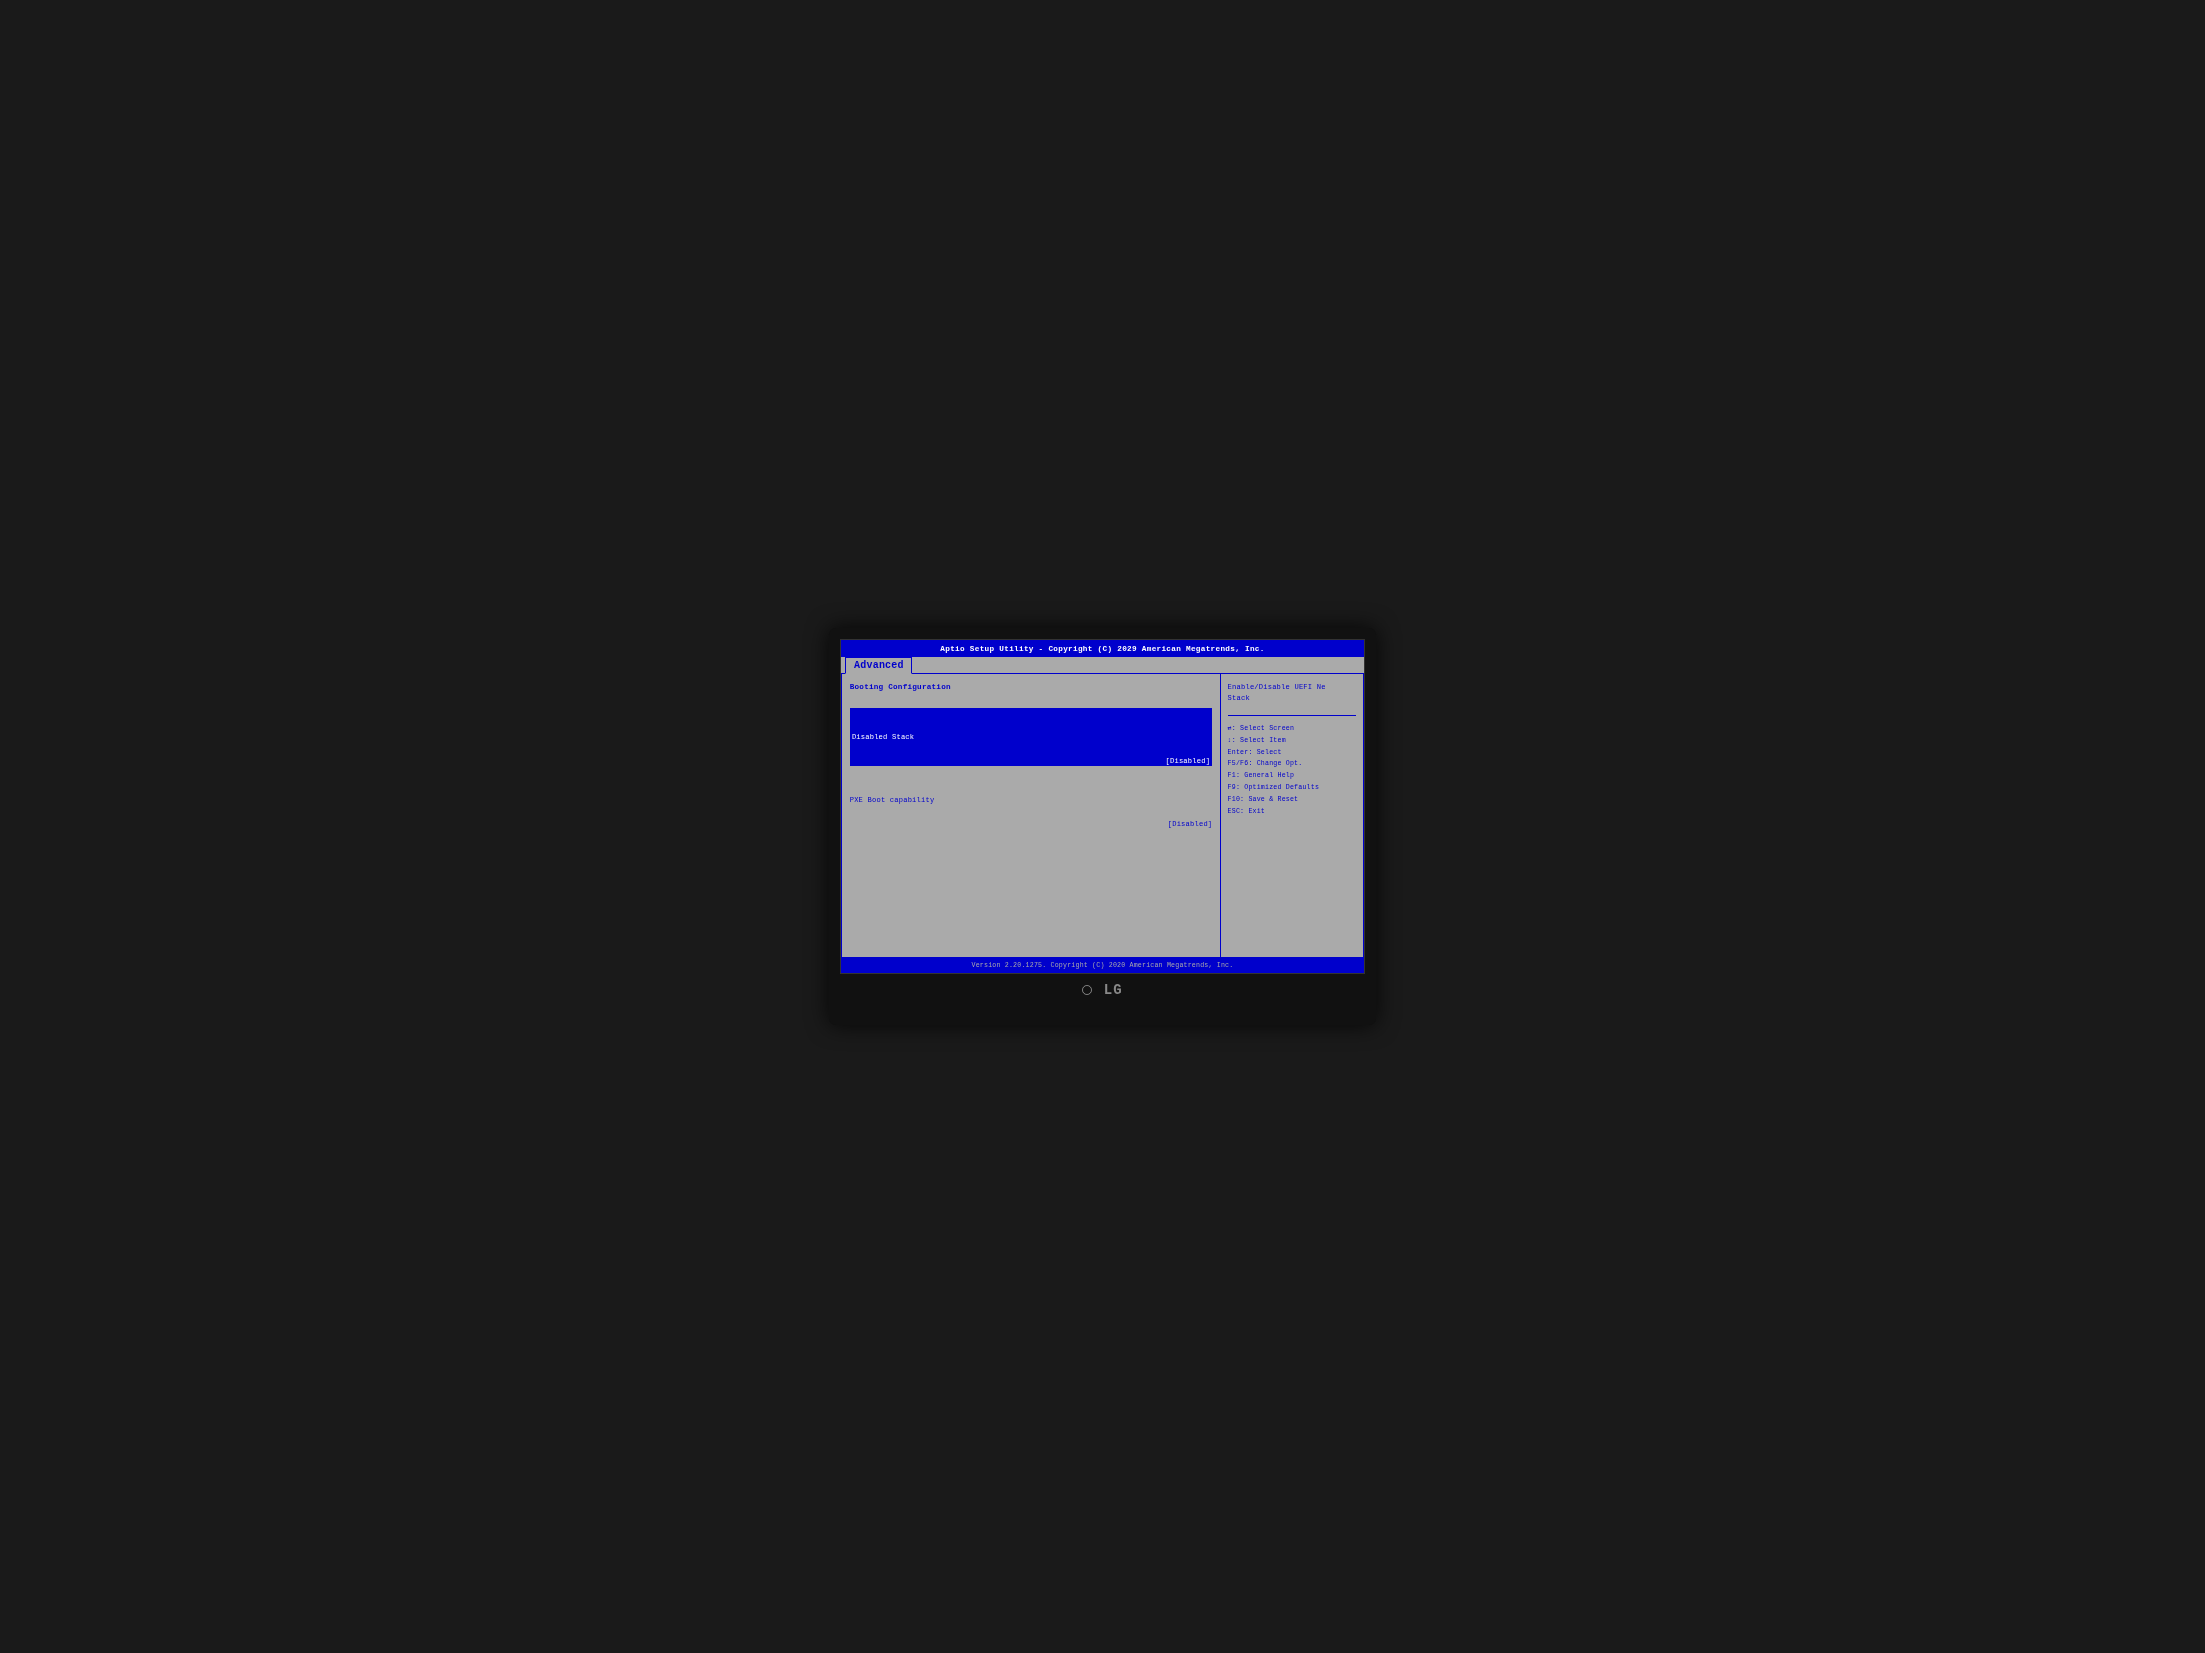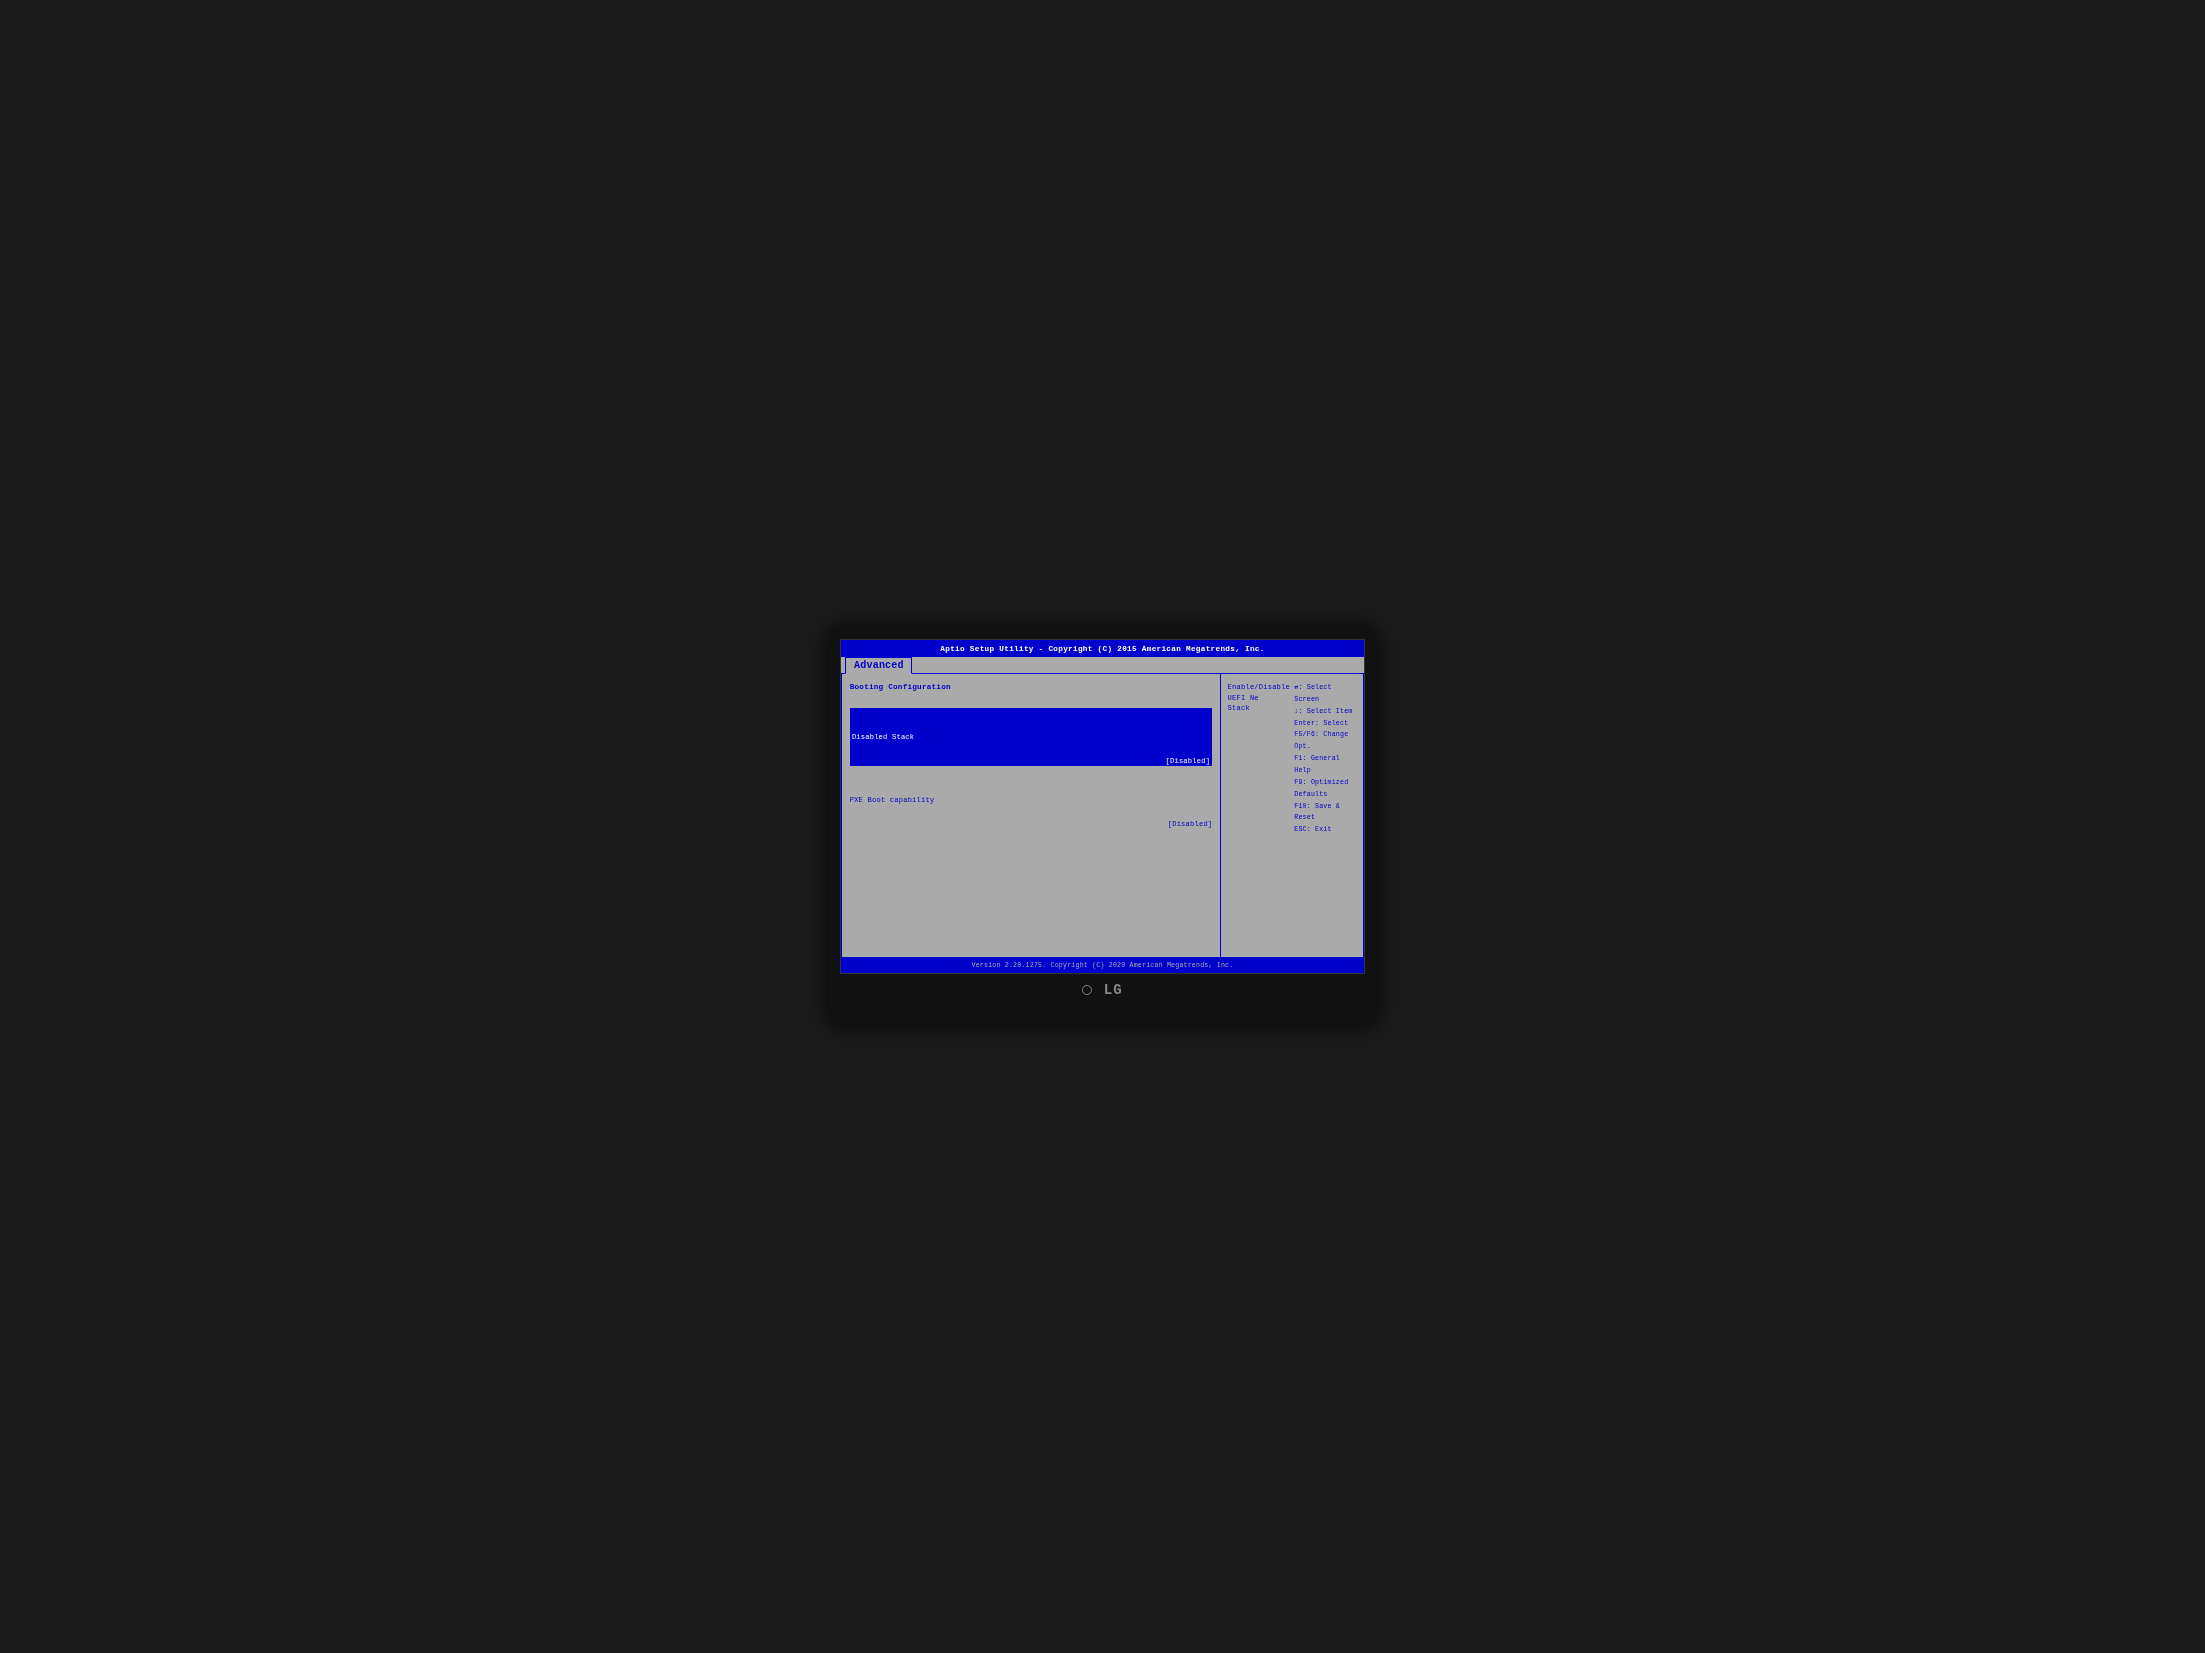--- a/index.html
+++ b/index.html
@@ -127,21 +127,21 @@
       color: #ffffff;
       padding: 1.1px 2.2px;
     }
 
     
     .right-panel {
       width: 142px;
       background: #aaaaaa;
       padding: 7.7px 6.6px;
       display: flex;
-      flex-direction: row;
+      flex-direction: column;
     }
 
     .help-text {
       color: #0000cc;
       font-size: 7.1px;
       line-height: 1.5;
       margin-bottom: 5.5px;
       letter-spacing: 0.2px;
     }
 
@@ -191,21 +191,21 @@
     }
   </style>
 </head>
 <body>
 
 <div class="monitor-outer">
   <div class="monitor-screen">
     <div class="bios-wrapper">
 
       <div class="title-bar">
-        <span>Aptio Setup Utility - Copyright (C) 2015 American Megatrends, Inc.</span>
+        <span>Aptio Setup Utility - Copyright (C) 2029 American Megatrends, Inc.</span>
       </div>
 
       <div class="tab-bar">
         <div class="tab-active">
           <span>Advanced</span>
         </div>
       </div>
 
       <div class="main-content">
 

